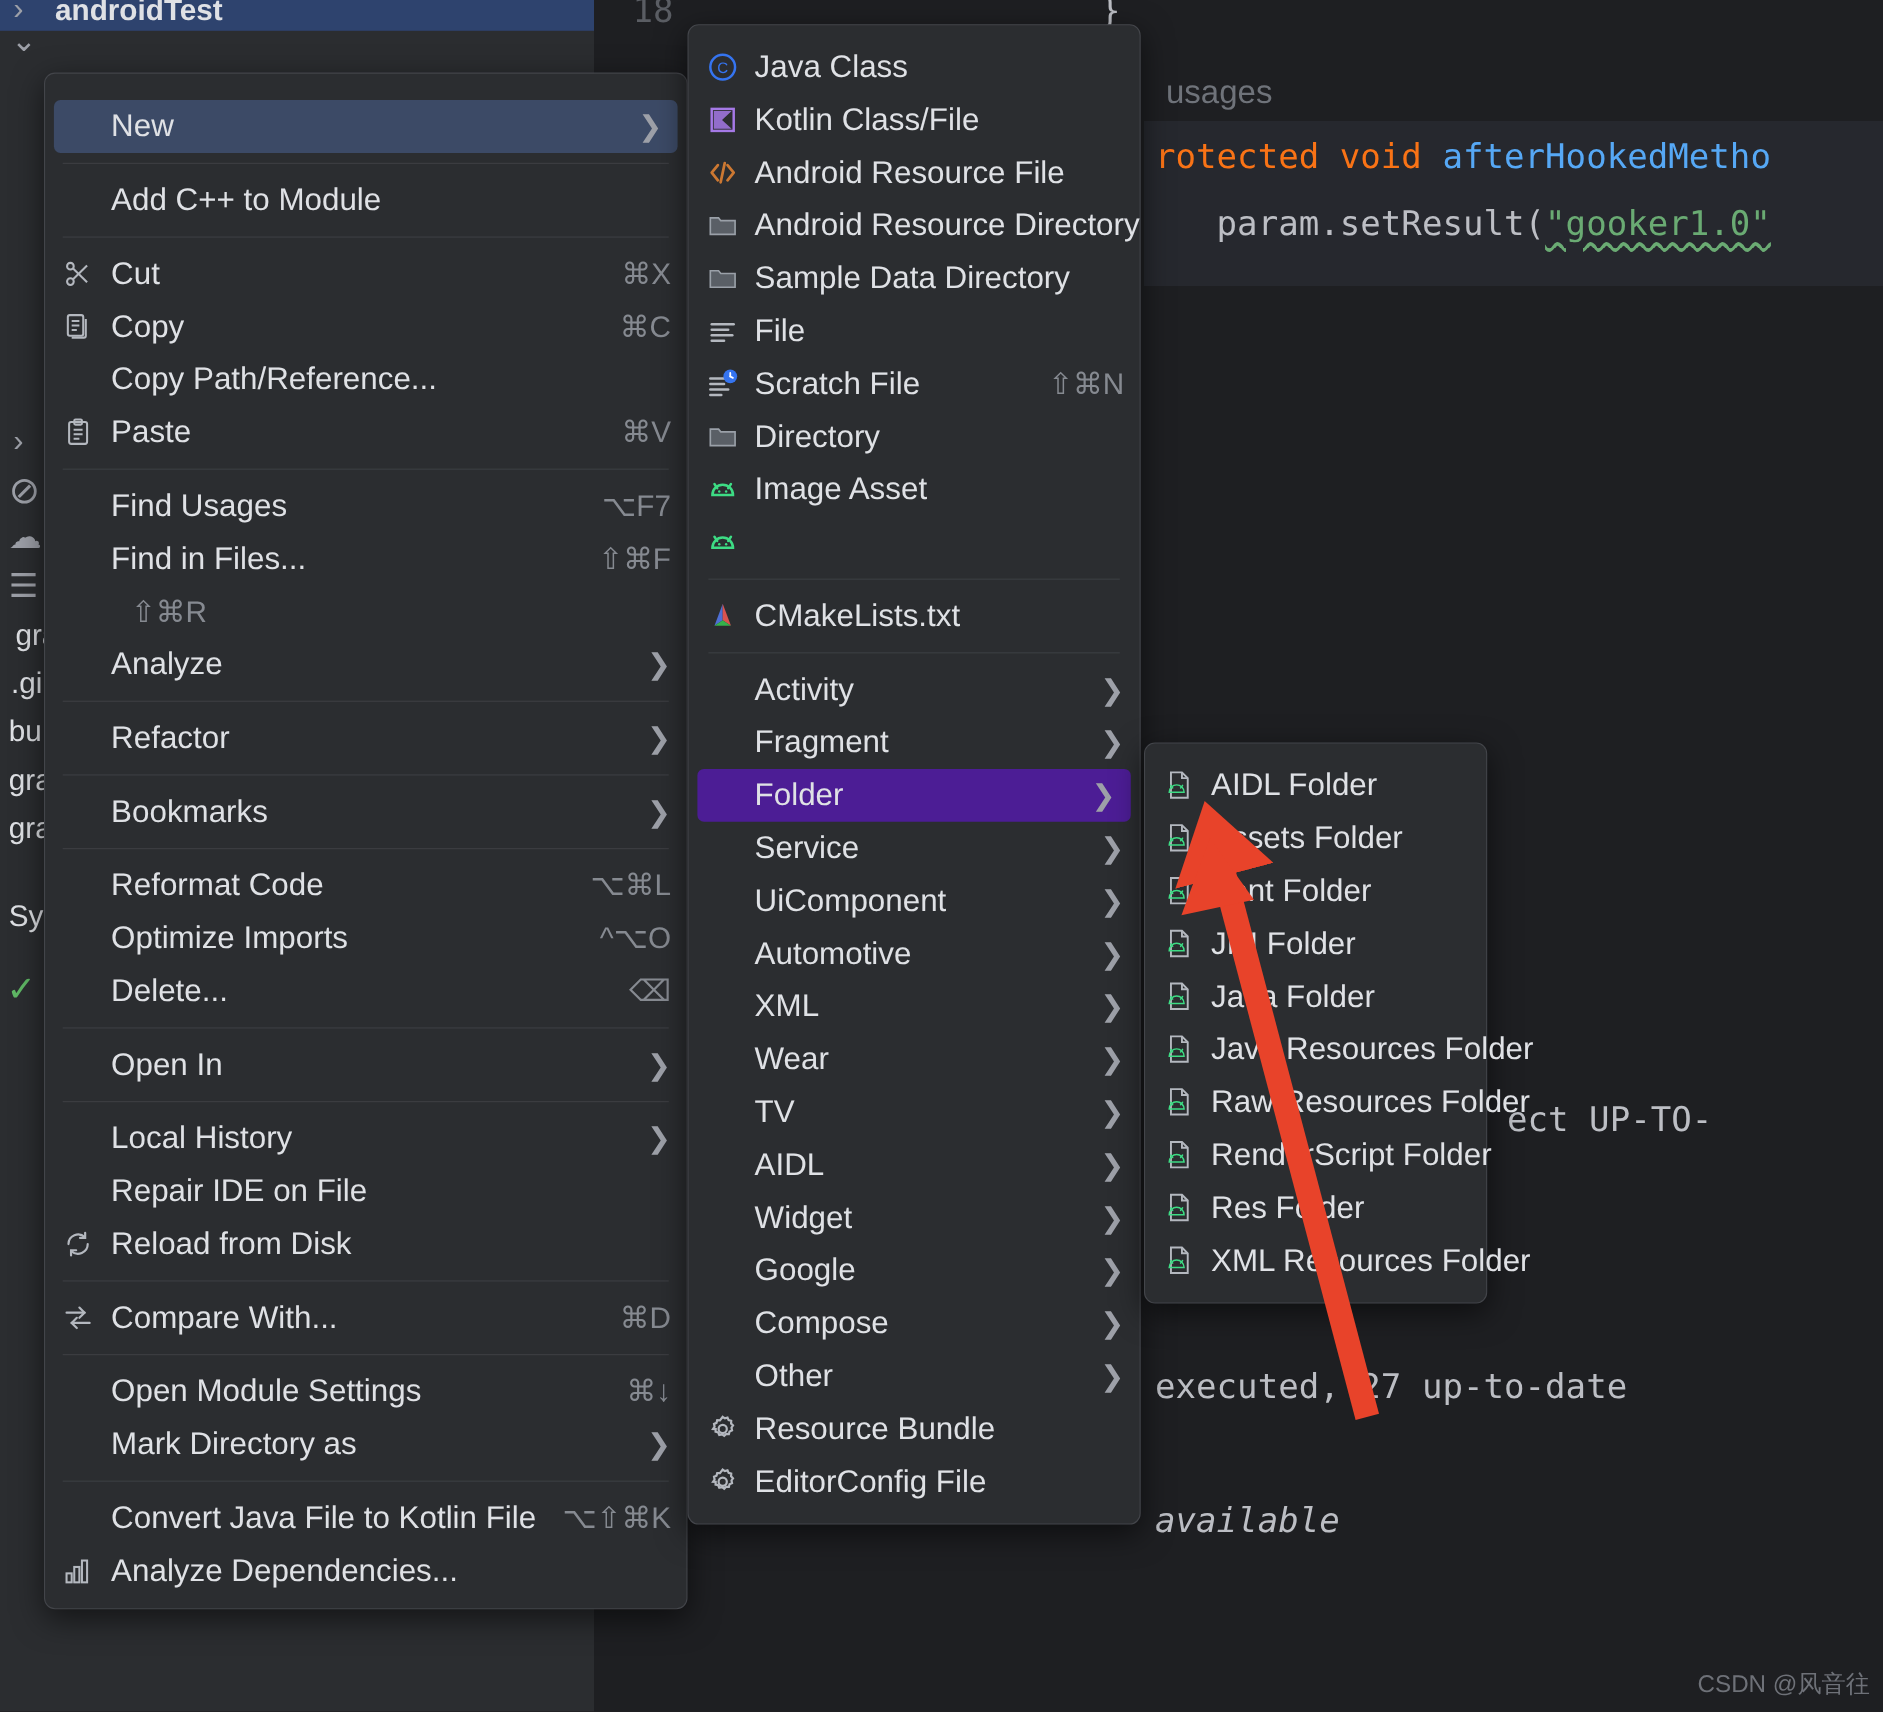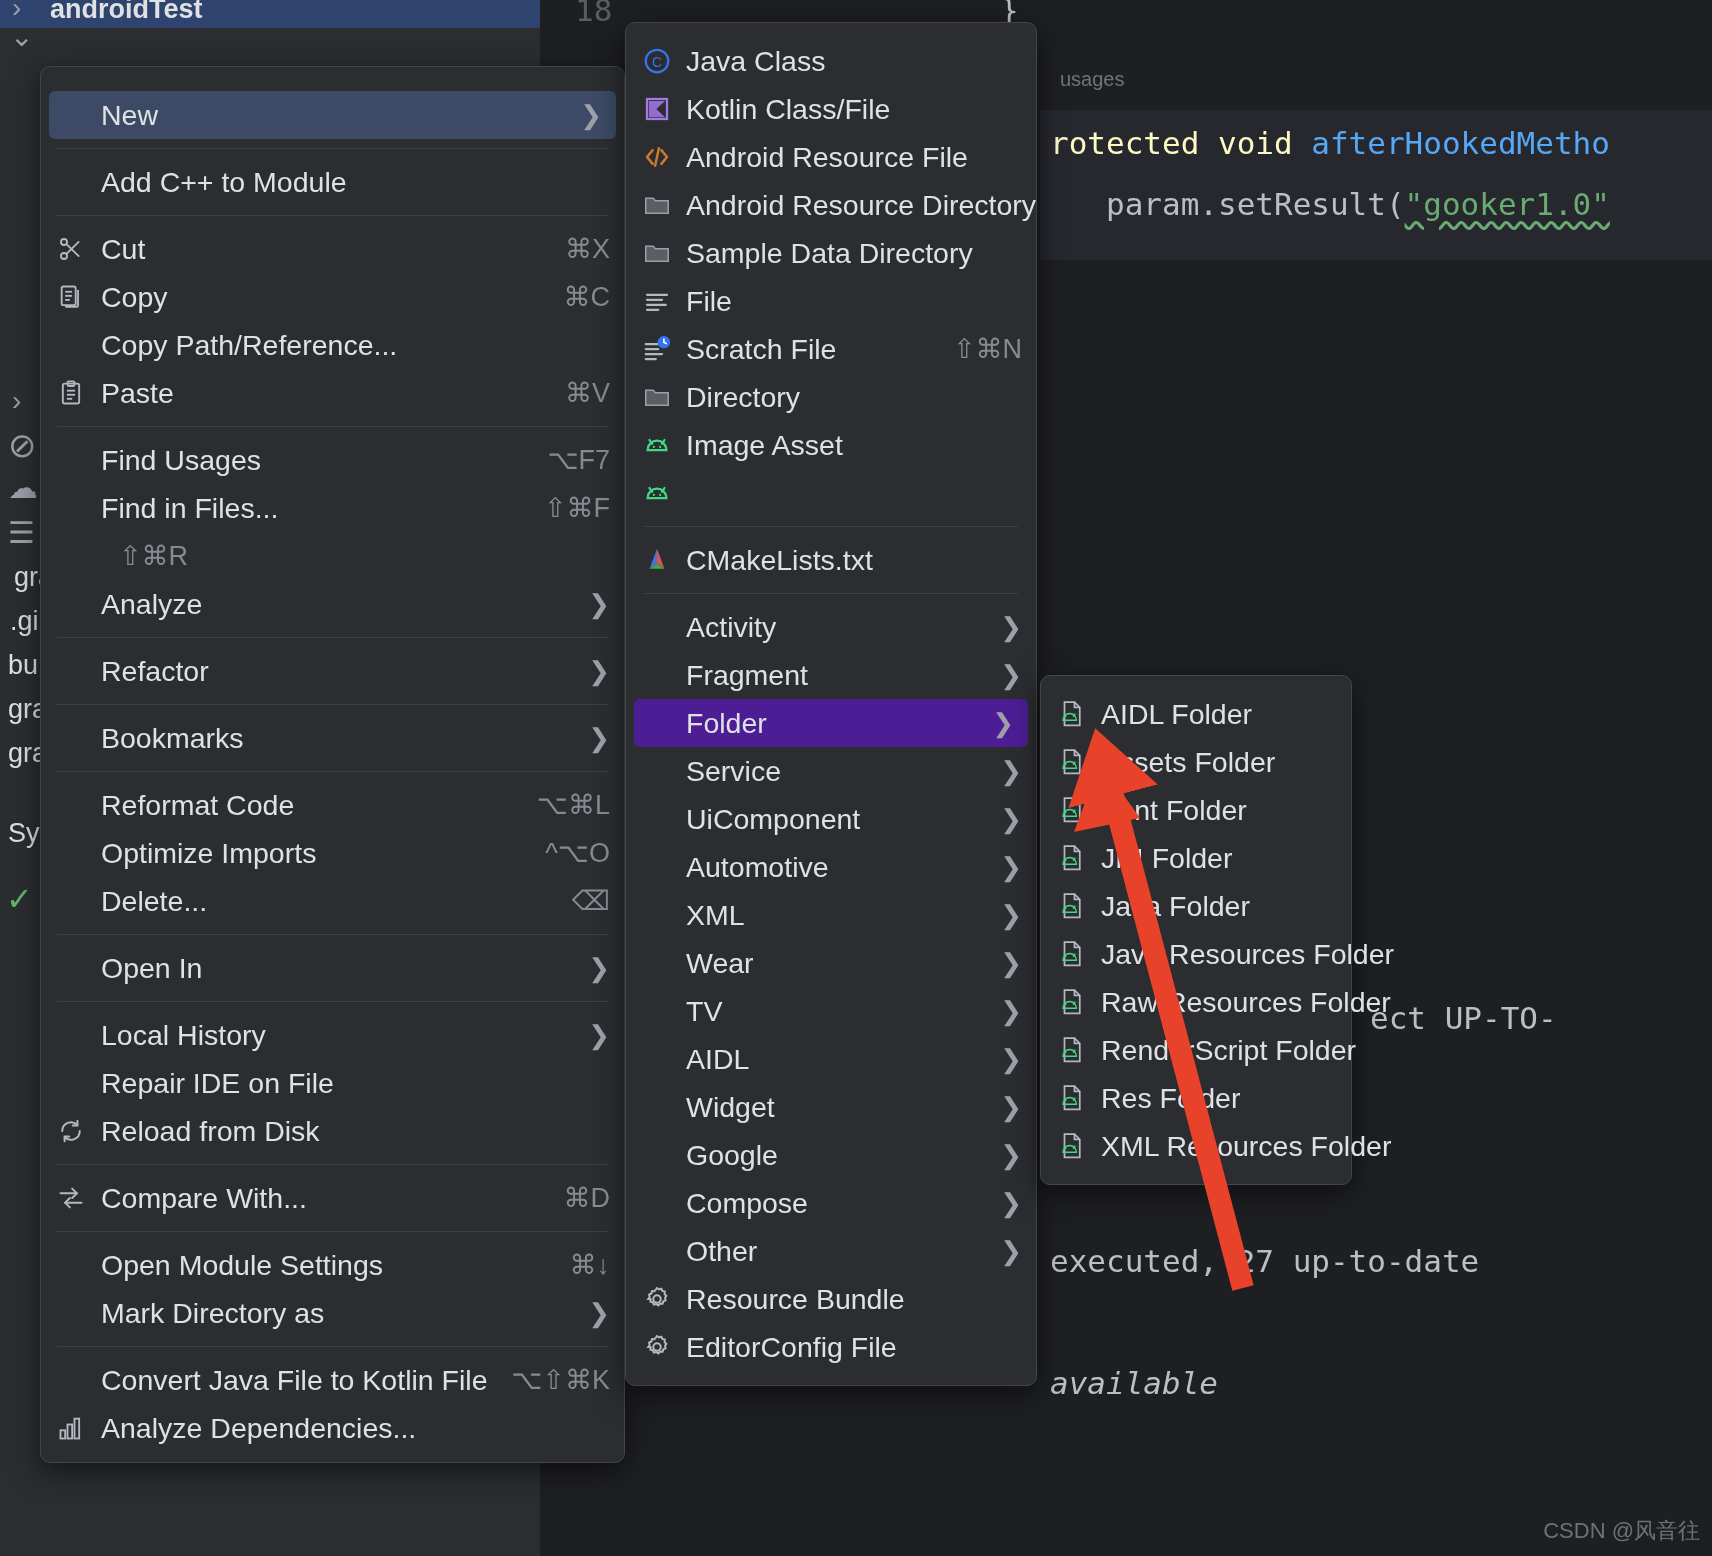--- a/index.html
+++ b/index.html
@@ -24,25 +24,25 @@
     position: absolute; left: 540px; top: 0; right: 0; top: 0; height: 1556px;
     background: #1e1f22;
   }
   .code-line {
     position: absolute;
     font-family: "DejaVu Sans Mono", monospace;
     font-size: 31px;
     white-space: pre;
     color: #bcbec4;
   }
-  .tok-kw { color: #fef9c3; }
+  .tok-kw { color: #f97316; }
   .tok-fn { color: #56a8f5; }
   .tok-str { color: #6aab73; text-decoration: underline wavy #6aab73; text-underline-offset: 6px; }
   .hint-usages {
-    position: absolute; font-size: 20px; color: #6f737a;
+    position: absolute; font-size: 30px; color: #6f737a;
     font-family: "Liberation Sans", sans-serif;
   }
   .code-strip-hl {
     position: absolute; background: #26282e;
   }
   .tree-row {
     position: absolute;
     font-size: 27px; color: #dfe1e5;
     white-space: nowrap;
     font-family: "Liberation Sans", sans-serif;

